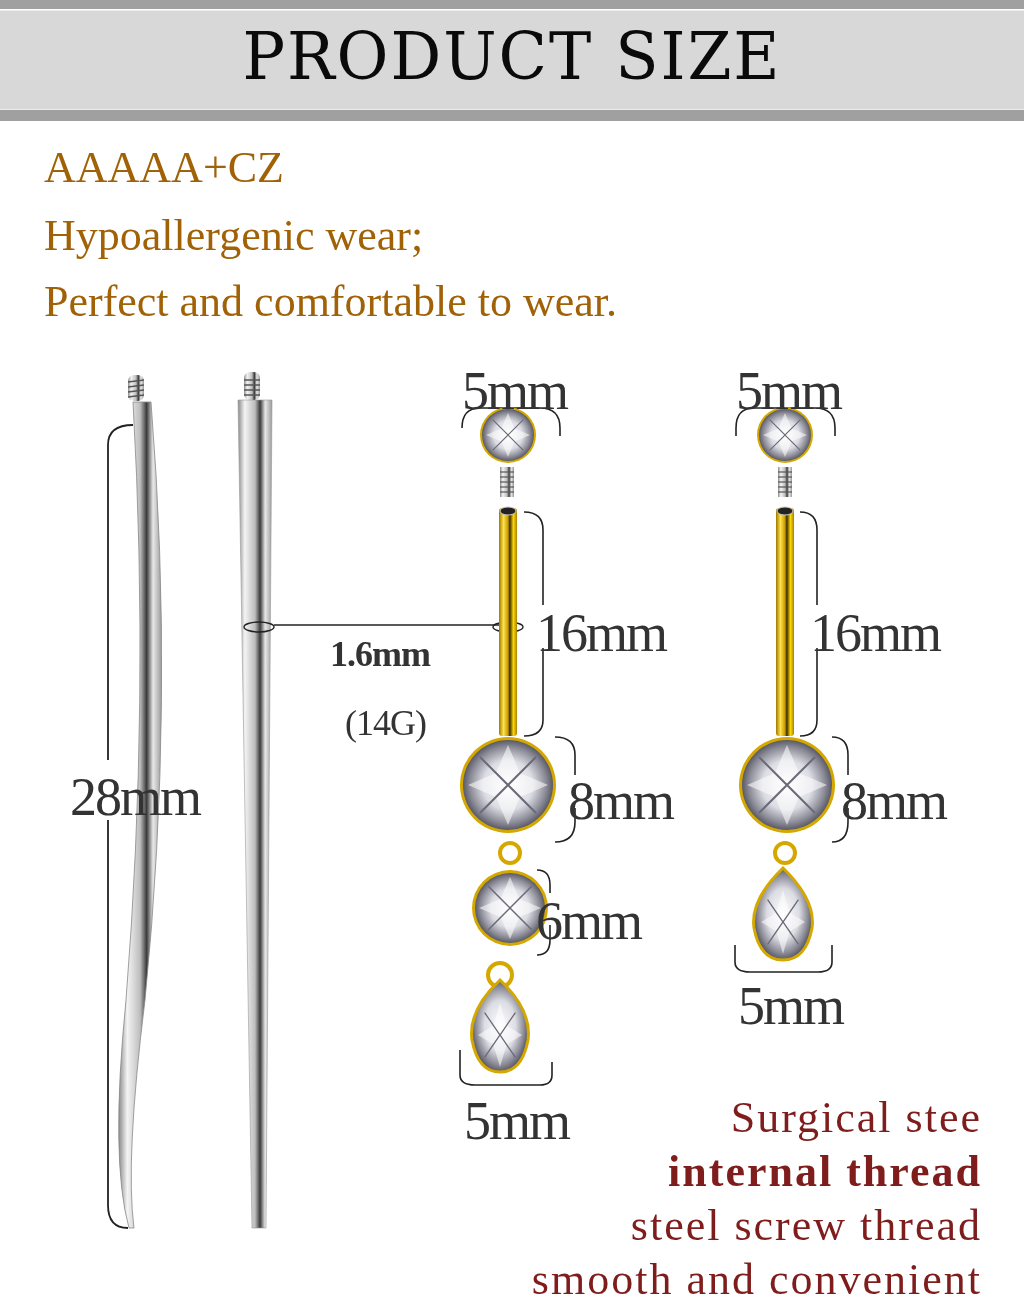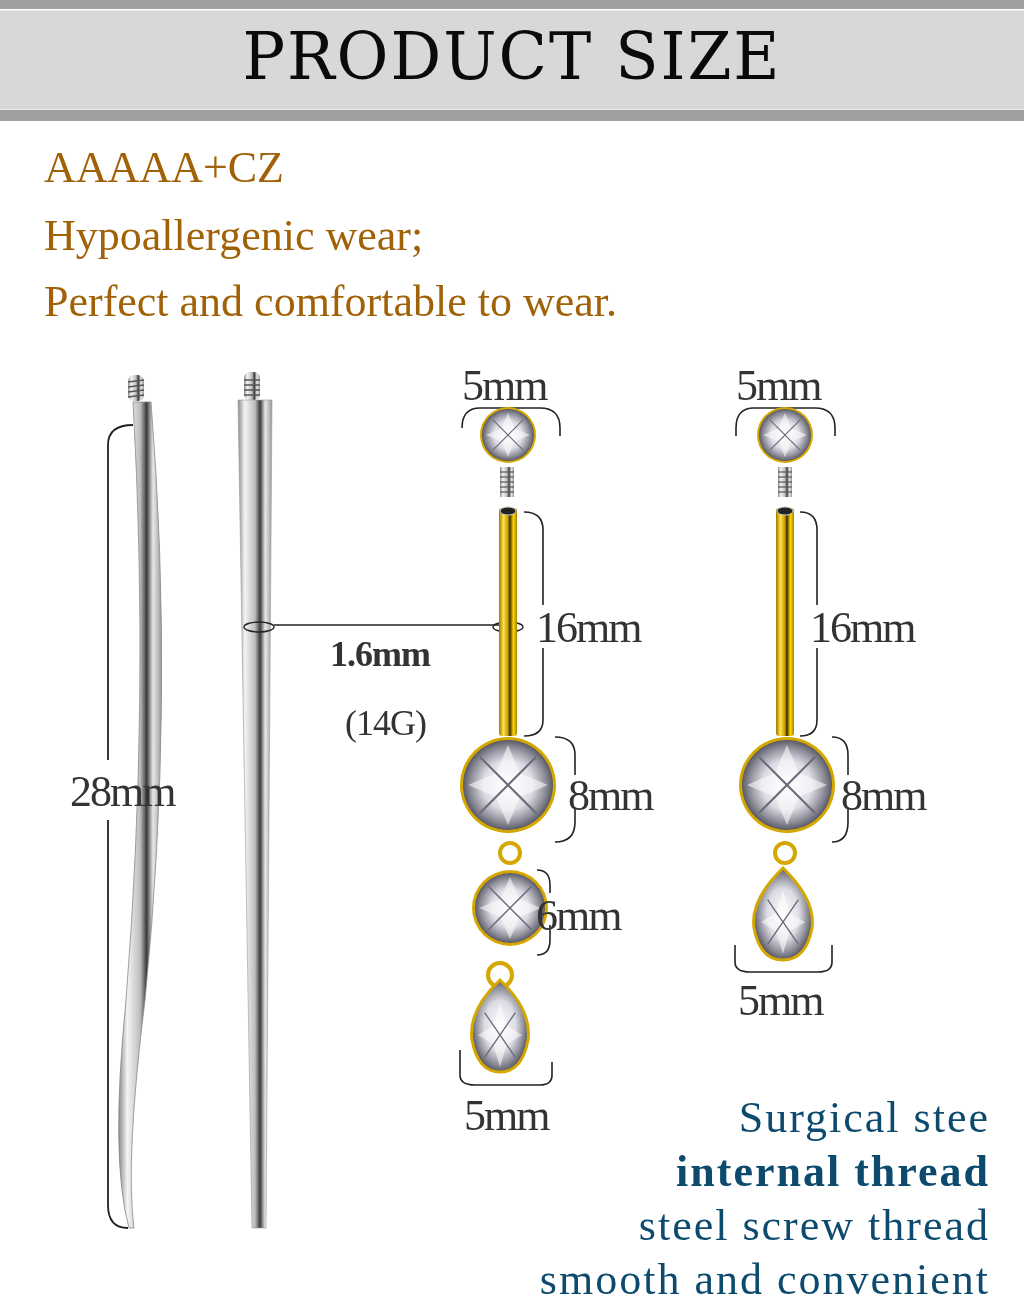--- a/index.html
+++ b/index.html
@@ -2,23 +2,23 @@
 <html><head>
 <meta charset="utf-8">
 <style>
   html,body{margin:0;padding:0;background:#fff;}
   body{width:1024px;height:1303px;position:relative;overflow:hidden;font-family:"Liberation Serif","DejaVu Serif",serif;color:#333;}
   .band-top{position:absolute;left:0;top:0;width:1024px;height:9px;background:#a0a0a0;}
   .band-mid{position:absolute;left:0;top:10px;width:1024px;height:98px;background:#d8d8d8;border-top:1px solid #ececec;border-bottom:1px solid #ececec;}
   .band-bot{position:absolute;left:0;top:110px;width:1024px;height:11px;background:#a0a0a0;}
   .title{position:absolute;left:0;top:18px;width:1024px;text-align:center;font-size:66px;letter-spacing:2px;color:#0a0a0a;font-family:"DejaVu Serif",serif;transform:scaleX(0.96);}
   .intro{position:absolute;left:44px;font-size:44px;color:#a16207;white-space:nowrap;}
-  .lbl{position:absolute;font-size:44px;color:#333;white-space:nowrap;letter-spacing:-2px;}
+  .lbl{position:absolute;font-size:54px;color:#333;white-space:nowrap;letter-spacing:-2px;}
   .lbl.sm{font-size:36px;letter-spacing:-1px;}
-  .feat{position:absolute;right:34px;font-size:44px;color:#0c4a6e;letter-spacing:2px;white-space:nowrap;text-align:right;}
+  .feat{position:absolute;right:42px;font-size:44px;color:#7f1d1d;letter-spacing:2px;white-space:nowrap;text-align:right;}
   svg{position:absolute;left:0;top:0;}
 </style>
 </head>
 <body>
 
 <div class="band-top"></div>
 <div class="band-mid"></div>
 <div class="band-bot"></div>
 <div class="title">PRODUCT SIZE</div>
 

